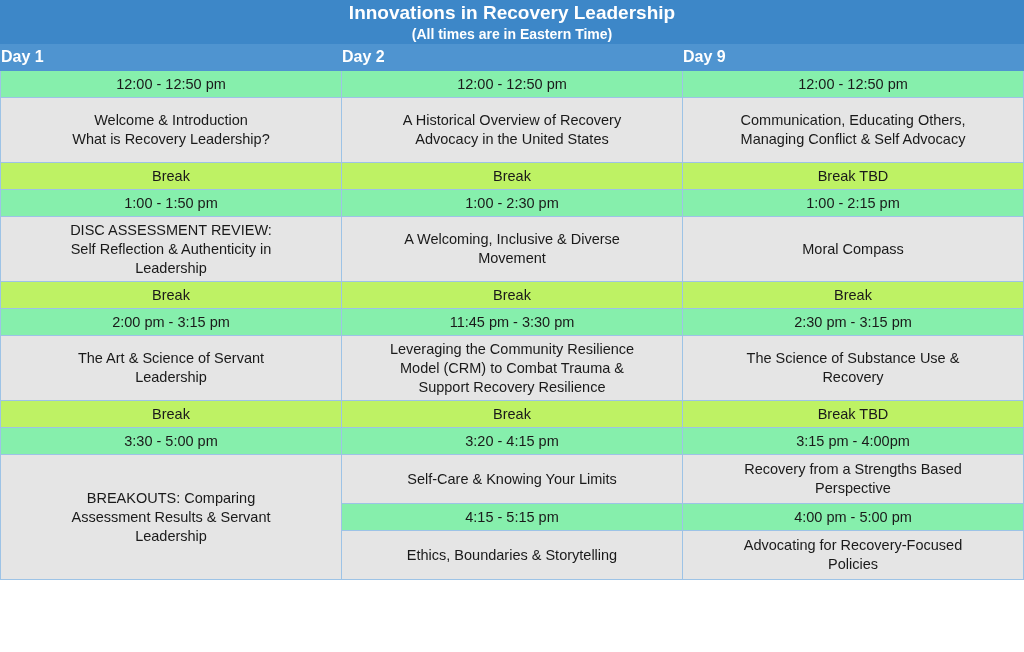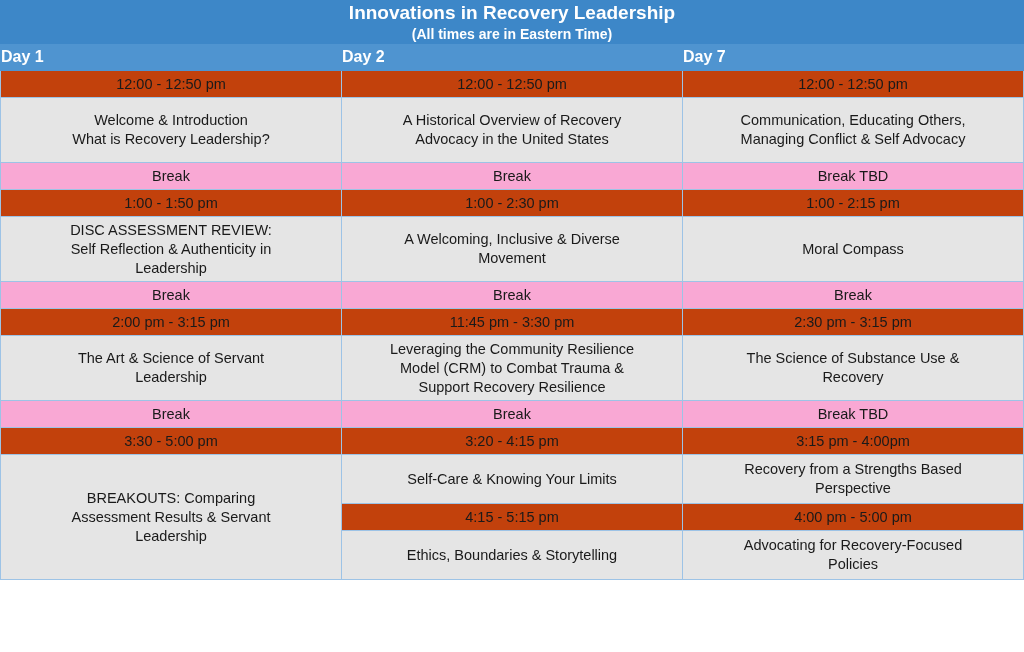--- a/index.html
+++ b/index.html
@@ -50,47 +50,47 @@
     border: 1px solid #4f94d0 !important;
   }
   .cell {
     text-align: center;
     font-size: 14.5px;
     color: #1a1a1a;
     line-height: 19px;
     padding: 6px 8px;
   }
   .time {
-    background: #c2410c;
+    background: #86efac;
   }
   .session {
     background: #e5e5e5;
   }
   .break {
-    background: #f9a8d4;
+    background: #bef264;
   }
   .h-26 { height: 26px; }
   .h-64 { height: 64px; }
   .h-48 { height: 48px; }
 </style>
 </head>
 <body>
 
 <table class="schedule">
   <tbody>
     <tr>
       <td class="title-cell" colspan="3">
         <div class="title-main">Innovations in Recovery Leadership</div>
         <div class="title-sub">(All times are in Eastern Time)</div>
       </td>
     </tr>
     <tr>
       <td class="day-head">Day 1</td>
       <td class="day-head">Day 2</td>
-      <td class="day-head">Day 7</td>
+      <td class="day-head">Day 9</td>
     </tr>
 
     <tr>
       <td class="cell time h-26">12:00 - 12:50 pm</td>
       <td class="cell time h-26">12:00 - 12:50 pm</td>
       <td class="cell time h-26">12:00 - 12:50 pm</td>
     </tr>
     <tr>
       <td class="cell session h-64">Welcome &amp; Introduction<br>What is Recovery Leadership?</td>
       <td class="cell session h-64">A Historical Overview of Recovery<br>Advocacy in the United States</td>

